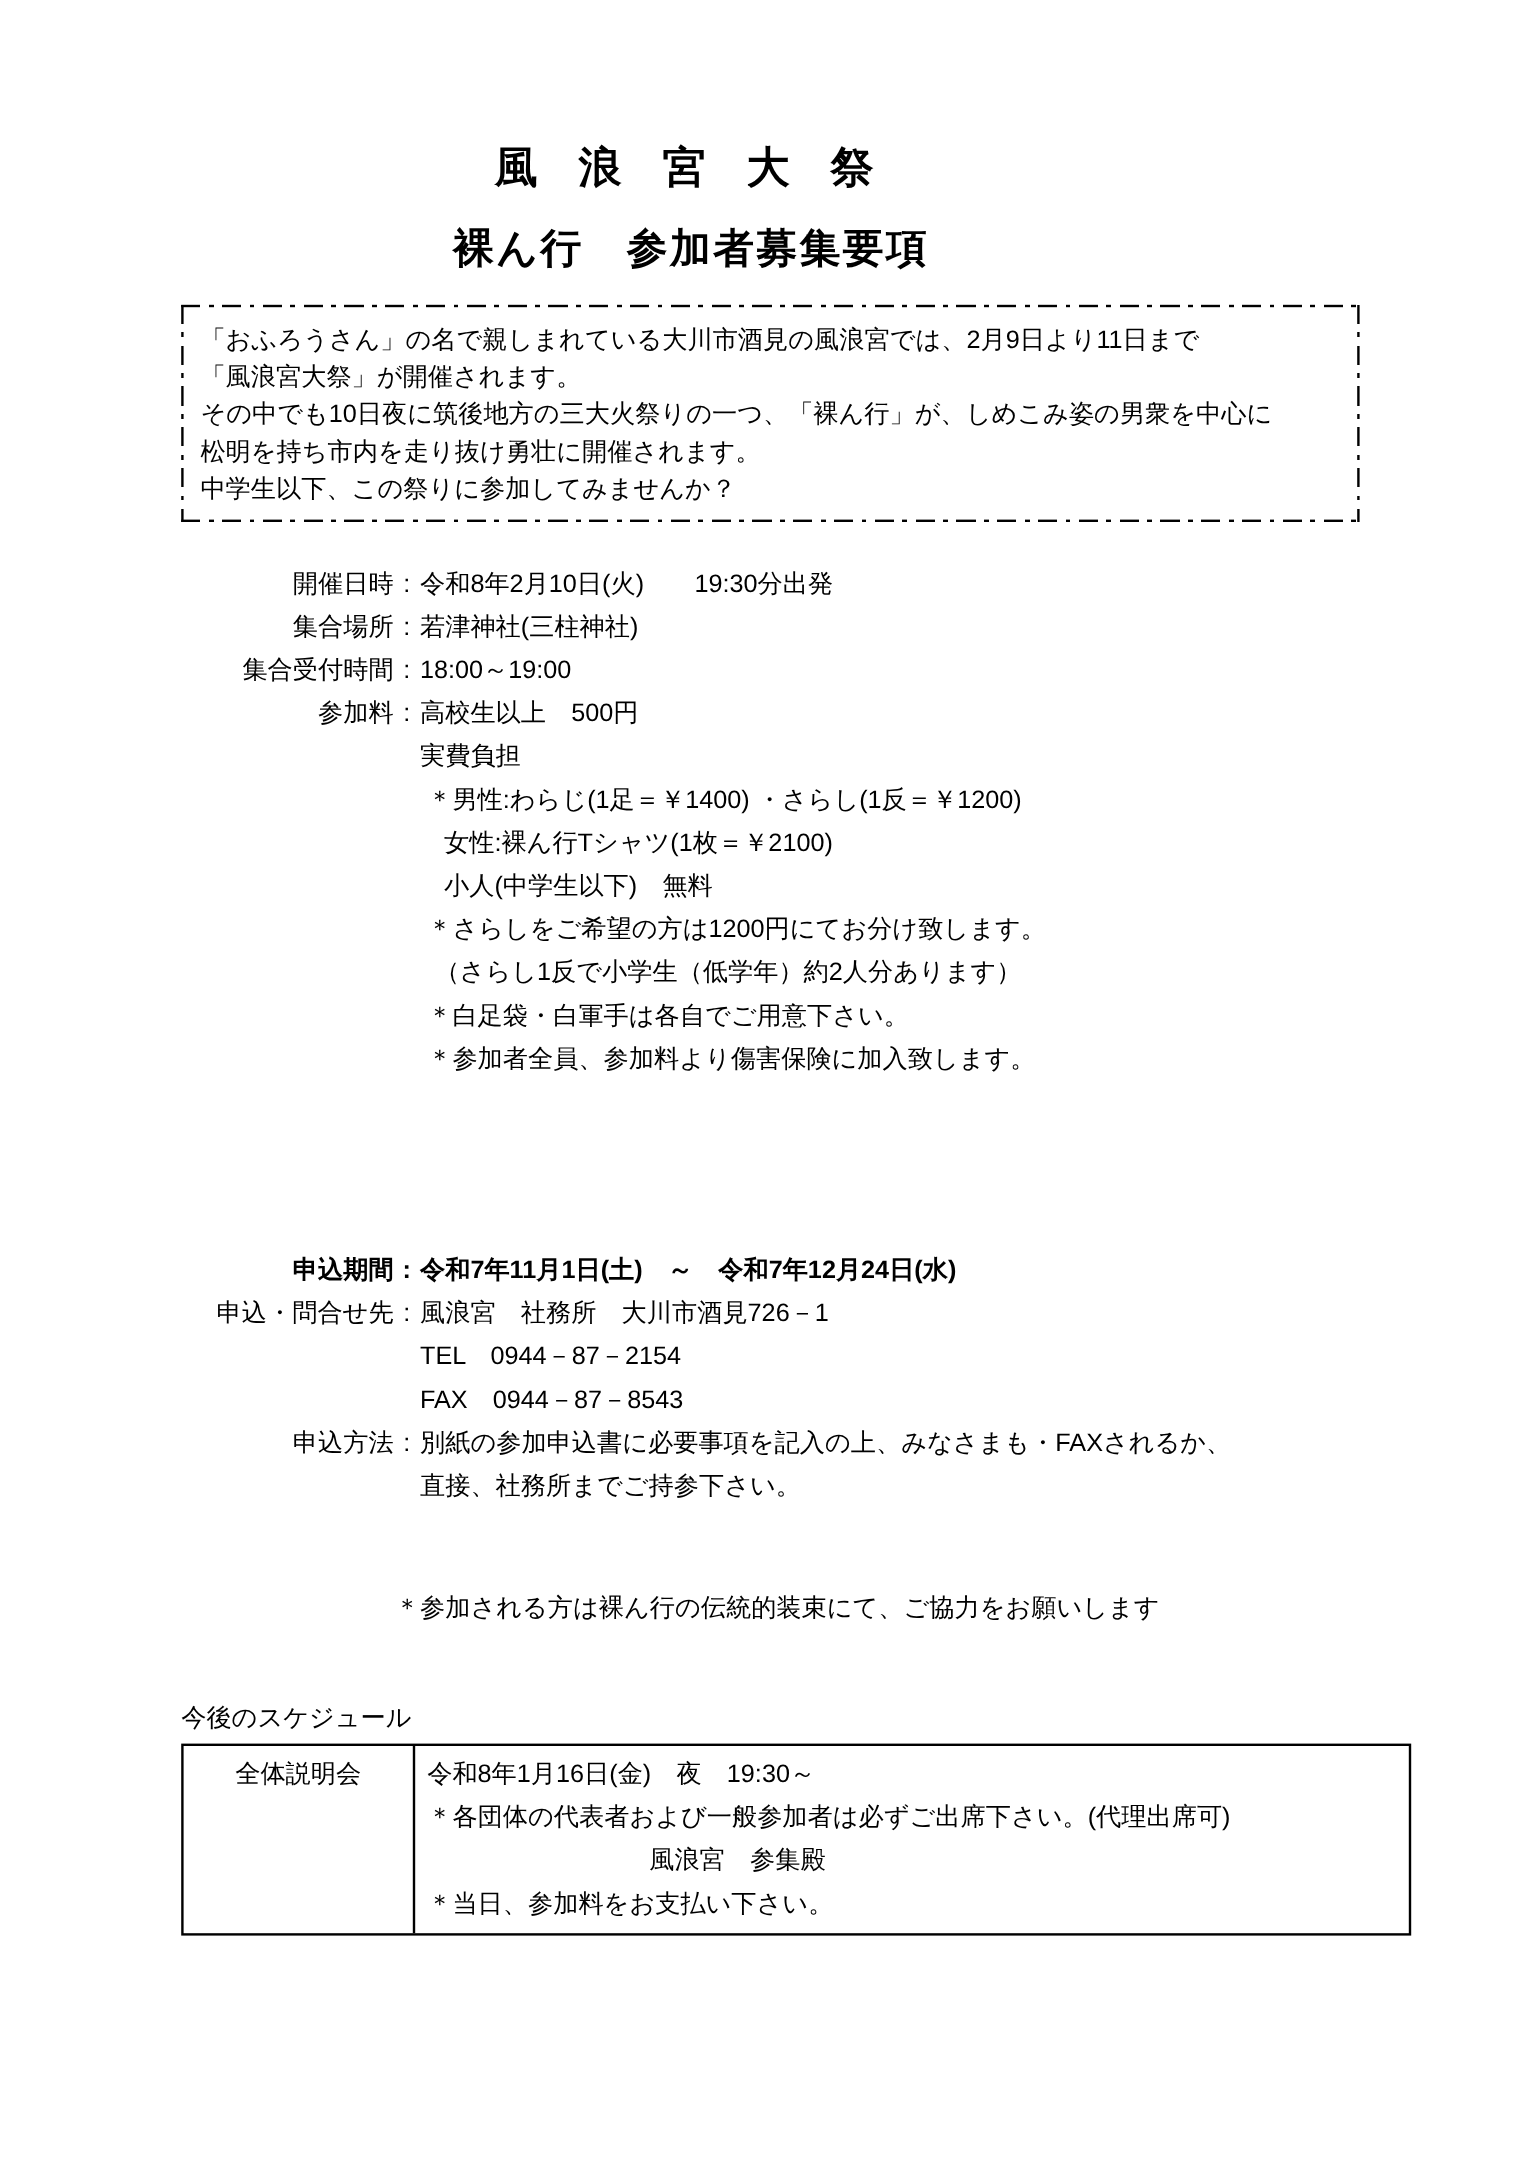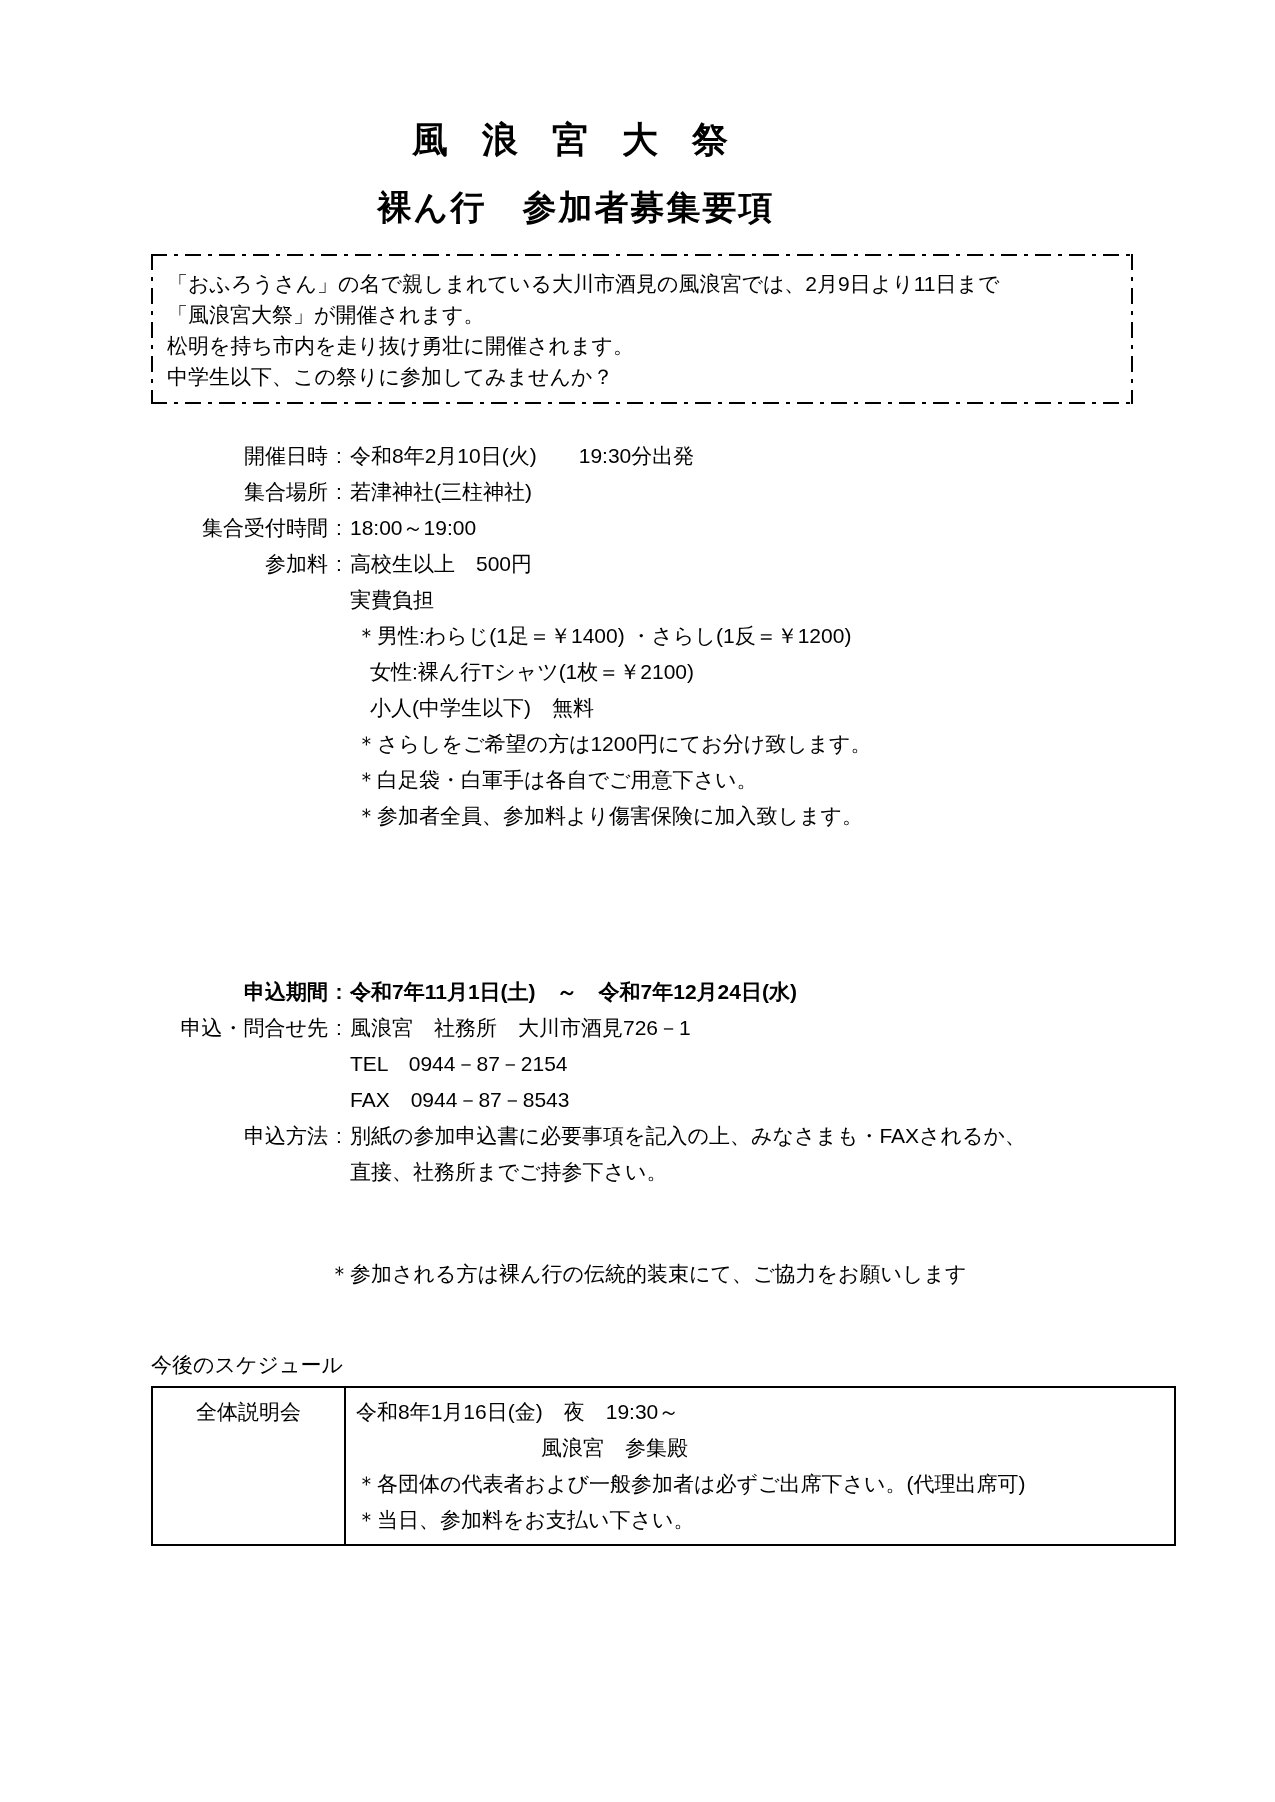--- a/index.html
+++ b/index.html
@@ -120,20 +120,21 @@
 <div class="page">
 
   <div class="title-wrap">
     <div class="main-title">風 浪 宮 大 祭</div>
     <div class="sub-title">裸ん行　参加者募集要項</div>
   </div>
 
   <div class="intro-box">
     <div class="intro-line">「おふろうさん」の名で親しまれている大川市酒見の風浪宮では、2月9日より11日まで</div>
     <div class="intro-line">「風浪宮大祭」が開催されます。</div>
+    <div class="intro-line">その中でも10日夜に筑後地方の三大火祭りの一つ、「裸ん行」が、しめこみ姿の男衆を中心に</div>
     <div class="intro-line">松明を持ち市内を走り抜け勇壮に開催されます。</div>
     <div class="intro-line">中学生以下、この祭りに参加してみませんか？</div>
   </div>
 
   <div class="rows">
     <div class="drow">
       <div class="dlabel">開催日時</div>
       <div class="dcolon">:</div>
       <div class="dvalue">令和8年2月10日(火)　　19:30分出発</div>
     </div>
@@ -169,20 +170,25 @@
     </div>
     <div class="drow">
       <div class="dlabel"></div>
       <div class="dcolon"></div>
       <div class="dvalue ind-b">小人(中学生以下)　無料</div>
     </div>
     <div class="drow">
       <div class="dlabel"></div>
       <div class="dcolon"></div>
       <div class="dvalue ind-a">＊さらしをご希望の方は1200円にてお分け致します。</div>
+    </div>
+    <div class="drow">
+      <div class="dlabel"></div>
+      <div class="dcolon"></div>
+      <div class="dvalue ind-c">（さらし1反で小学生（低学年）約2人分あります）</div>
     </div>
     <div class="drow">
       <div class="dlabel"></div>
       <div class="dcolon"></div>
       <div class="dvalue ind-a">＊白足袋・白軍手は各自でご用意下さい。</div>
     </div>
     <div class="drow">
       <div class="dlabel"></div>
       <div class="dcolon"></div>
       <div class="dvalue ind-a">＊参加者全員、参加料より傷害保険に加入致します。</div>
@@ -223,19 +229,19 @@
   </div>
 
   <div class="note">＊参加される方は裸ん行の伝統的装束にて、ご協力をお願いします</div>
 
   <div class="sched-heading">今後のスケジュール</div>
 
   <div class="sched-table">
     <div class="sched-cell-label">全体説明会</div>
     <div class="sched-cell-body">
       <div class="sched-line">令和8年1月16日(金)　夜　19:30～</div>
+      <div class="sched-line">＊各団体の代表者および一般参加者は必ずご出席下さい。(代理出席可)</div>
       <div class="sched-line sched-indent">風浪宮　参集殿</div>
-      <div class="sched-line">＊各団体の代表者および一般参加者は必ずご出席下さい。(代理出席可)</div>
       <div class="sched-line">＊当日、参加料をお支払い下さい。</div>
     </div>
   </div>
 
 </div>
 
 </body></html>

